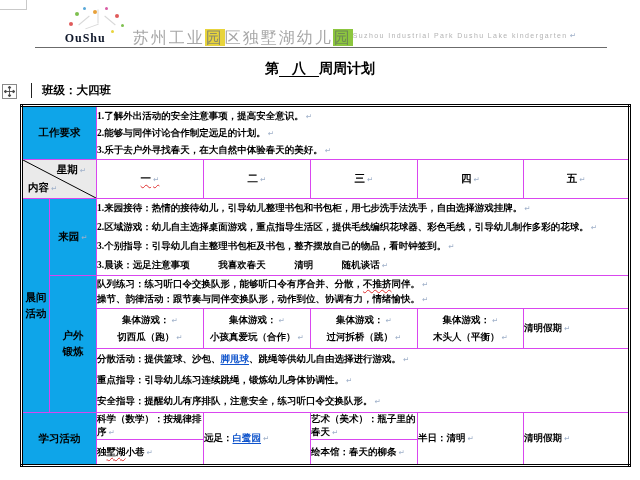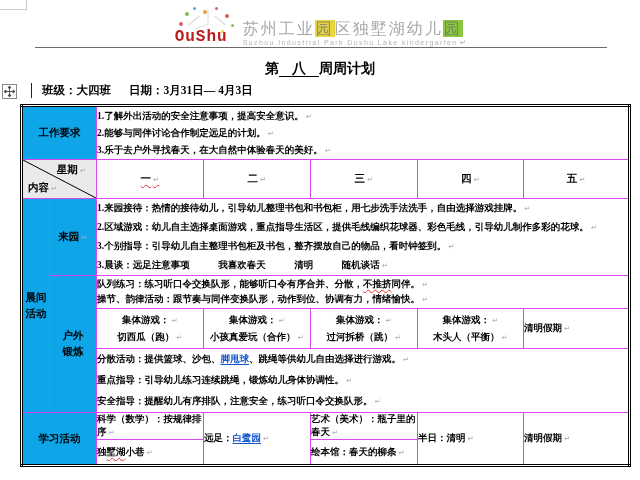--- a/index.html
+++ b/index.html
@@ -7,25 +7,25 @@
     width:640px;height:480px;position:relative;background:#fff;overflow:hidden;
     font-family:"Liberation Serif", serif;color:#000;
   }
   
   .corner{position:absolute;left:0;top:0;width:26px;height:9px;
     border-right:1px solid #c9c9c9;border-bottom:1px solid #c9c9c9;}
   
   .header{position:absolute;top:6px;left:0;width:100%;text-align:center;}
   .header-inner{display:inline-flex;align-items:flex-end;gap:6px;}
   .logomark{position:relative;width:64px;height:40px;}
-  .logomark .lg-text{position:absolute;left:2px;bottom:0;font-family:Liberation Mono, monospace;
-    font-size:16px;letter-spacing:1px;color:#b91c1c;font-weight:bold;}
+  .logomark .lg-text{position:absolute;left:2px;bottom:0;font-family:Liberation Serif, serif;
+    font-size:12px;letter-spacing:1px;color:#0f172a;font-weight:bold;}
   .dot{position:absolute;border-radius:50%;}
   .twig{position:absolute;width:14px;height:1px;background:#d8d8d8;}
-  .schoolname{display:flex;flex-direction:column;align-items:flex-start;line-height:1;}
+  .schoolname{display:flex;flex-direction:row;align-items:flex-start;line-height:1;}
   .cn{font-size:16px;letter-spacing:2px;color:#a7a7a7;font-family:"Liberation Sans",sans-serif;}
   .cn .hl-y{background:#e8d43c;color:#8d8d6a;padding:0 1px;}
   .cn .hl-g{background:#8cc63e;color:#6f8c52;padding:0 1px;}
   .en{font-size:7px;letter-spacing:1.4px;color:#b3b3b3;margin-top:2px;
     font-family:"Liberation Sans",sans-serif;}
   .header-rule{position:absolute;top:47px;left:35px;right:33px;border-top:1px solid #6b6b6b;}
   
   .doc-title{position:absolute;top:60px;left:0;width:100%;text-align:center;
     font-size:14px;font-weight:bold;}
   .doc-title .wk{border-bottom:1.5px solid #000;padding:0 13px;}
@@ -101,21 +101,20 @@
         <path d="M10 20 L7.5 16.5 L12.5 16.5 Z"></path>
       <path d="M0 10 L3.5 7.5 L3.5 12.5 Z"></path>
         <path d="M20 10 L16.5 7.5 L16.5 12.5 Z"></path>
     </g>
   </svg>
 </div>
 
 <div class="theme-row">
   <span class="vsep"></span>
   <span class="it">班级：大四班</span>
-  <span class="it">日期：3月31日— 4月3日</span>
 </div>
 
 <table class="plan">
   <colgroup>
     <col style="width:28px">
       <col style="width:47px">
     <col style="width:107px">
       <col style="width:107px">
       <col style="width:107px">
     <col style="width:106px">

